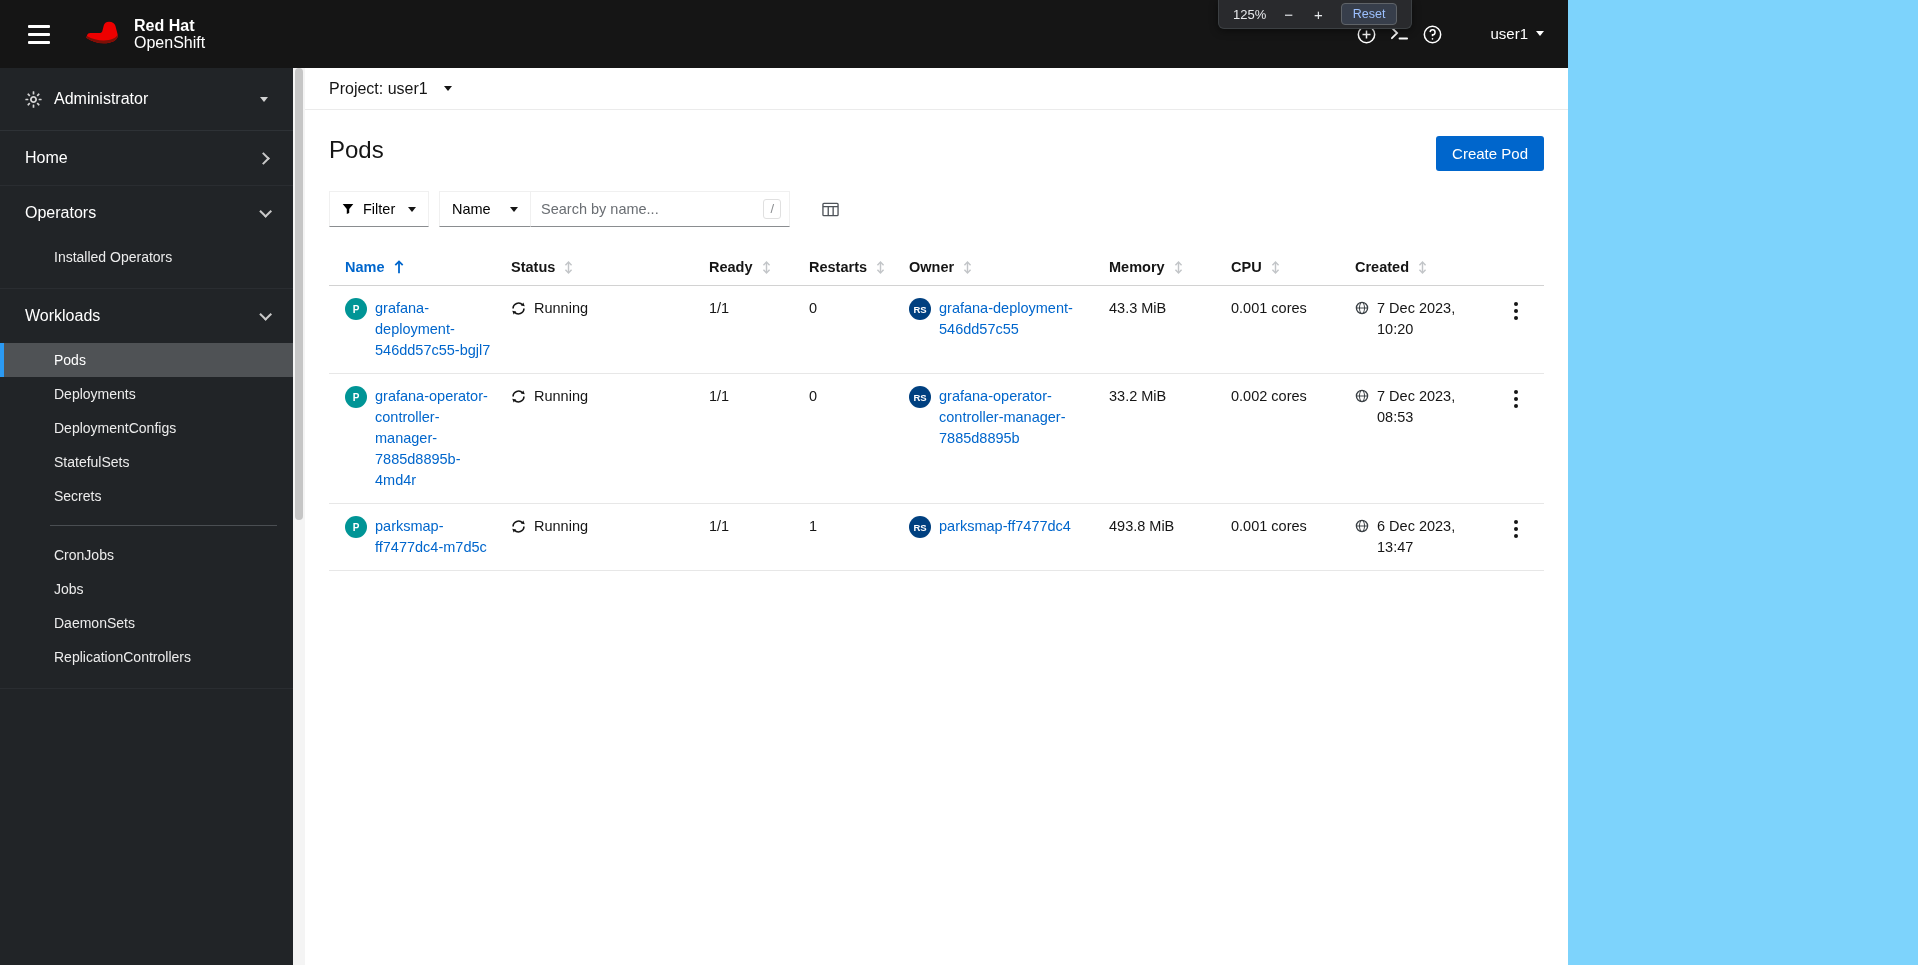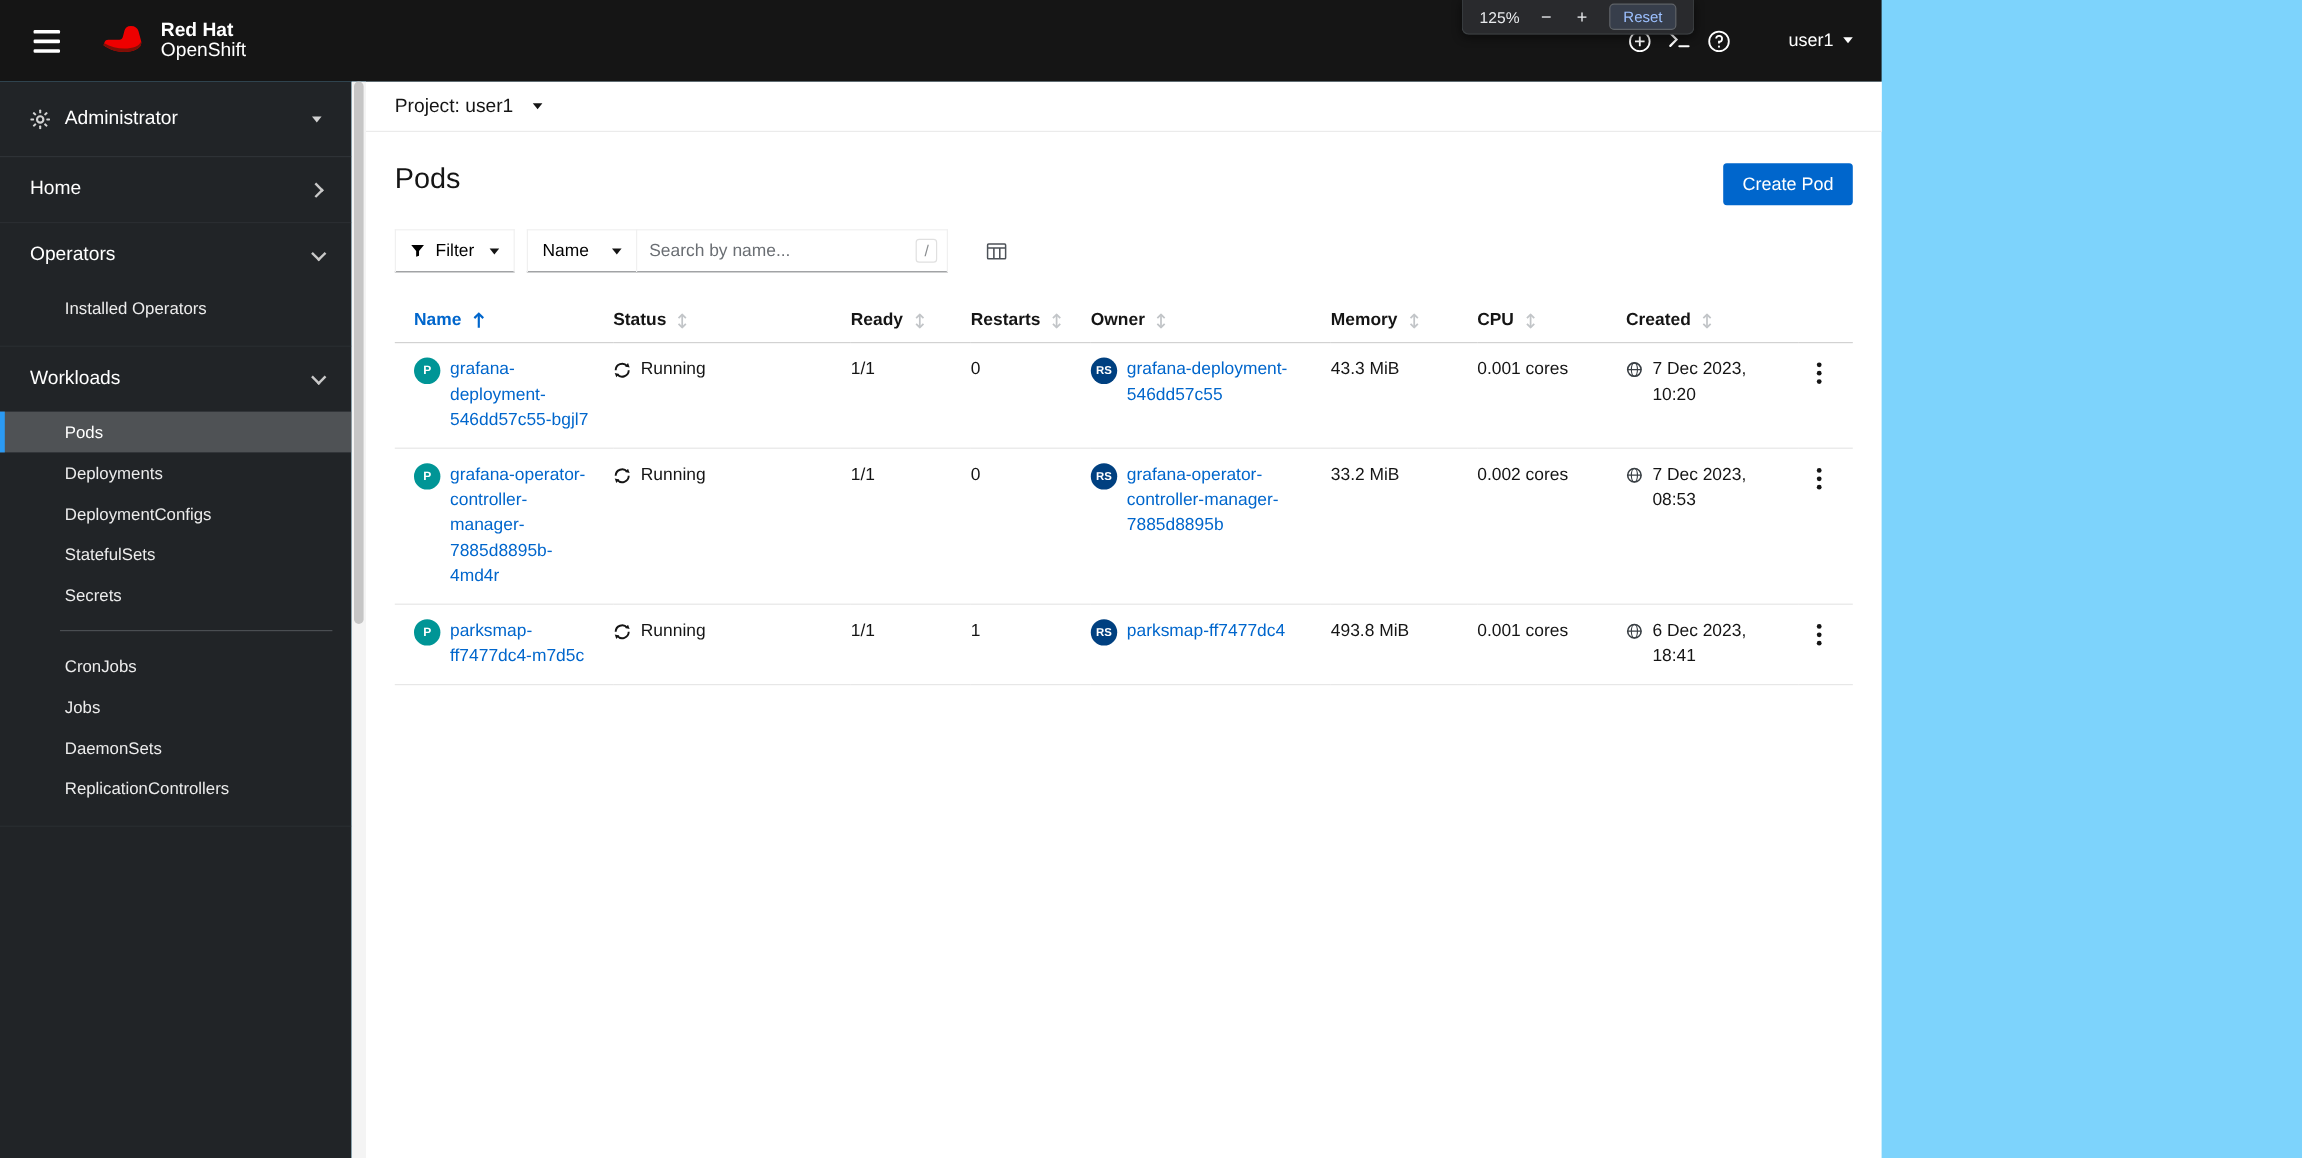--- a/index.html
+++ b/index.html
@@ -561,21 +561,21 @@
                       <svg width="14" height="14" viewBox="0 0 16 16">
                           <g fill="none" stroke="currentColor">
                             <circle cx="8" cy="8" r="6.4" stroke-width="1.5"></circle>
                             <ellipse cx="8" cy="8" rx="2.9" ry="6.4" stroke-width="1.1"></ellipse>
                             <path d="M1.6 8h12.8" stroke-width="1.1"></path>
                           </g>
                         </svg>
                     </span>
                     <span class="created-lines">
                       <span>6 Dec 2023,</span>
-                      <span>18:41</span>
+                      <span>13:47</span>
                     </span>
                   </div>
                 </td>
                 <td>
                   <button class="kebab">
                       <i></i>
                       <i></i>
                       <i></i>
                     </button>
                 </td>

